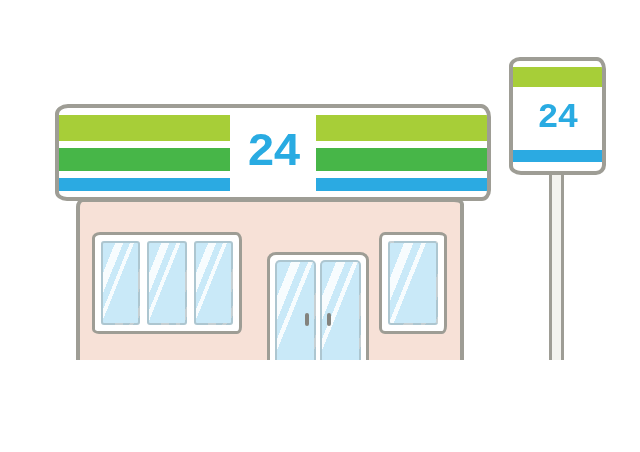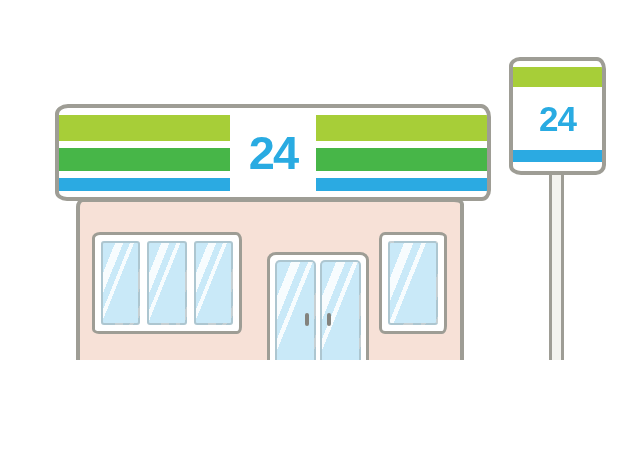--- a/index.html
+++ b/index.html
@@ -1,18 +1,18 @@
 <!DOCTYPE html>
 <html style="--stripe-light-green: #A7CE38; --stripe-green: #47B648; --stripe-cyan: #2BAAE2; --hours-text: #29ABE2; --wall-pink: #F7E1D7; --glass-blue: #C9E9F8; --outline-gray: #9E9D95; --ground-gray: #A0A098; --pole-fill: #F3F3EF; --frame-white: #FFFFFF;"><head>
 <meta charset="utf-8">
 <style>
   html,body{margin:0;padding:0;background:#ffffff;}
   .scene{
     position:relative;width:640px;height:360px;background:#ffffff;overflow:hidden;
-    font-family:Liberation Sans, sans-serif;
+    font-family:Liberation Mono, monospace;
   }
   .sketch{border:4px solid var(--outline-gray,#9E9D95);box-sizing:border-box;}
   .sketch-thin{border:3px solid var(--outline-gray,#9E9D95);box-sizing:border-box;}
 
   
   .ground-line{position:absolute;left:28px;top:367px;width:585px;height:5px;
     background:var(--ground-gray,#A0A098);border-radius:3px 4px 3px 4px;z-index:0;}
 
   
   .wall{position:absolute;left:76px;top:198px;width:388px;height:174px;

